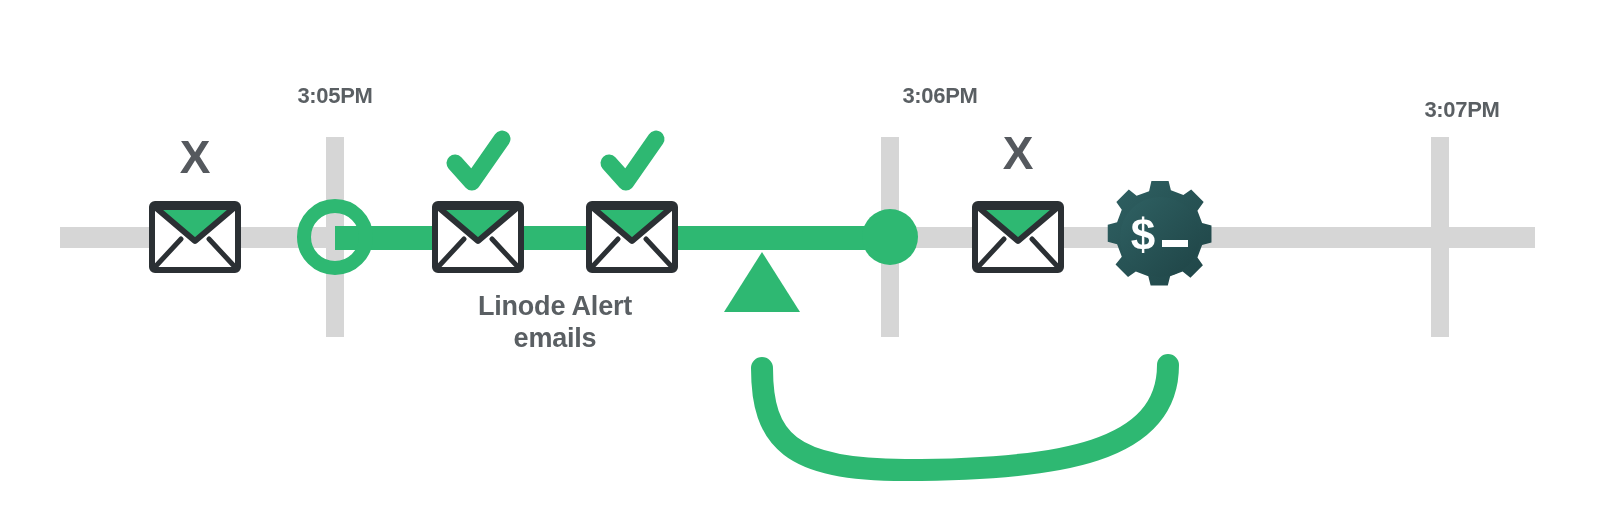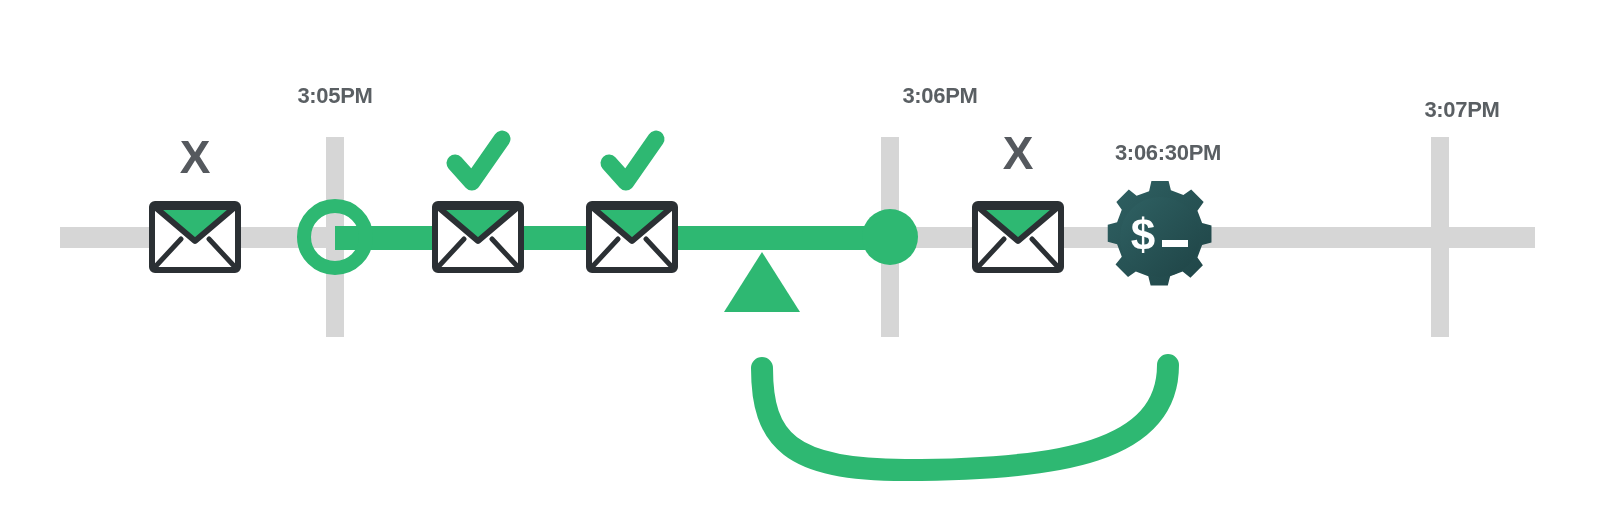--- a/index.html
+++ b/index.html
@@ -123,15 +123,16 @@
     <path d="M 609 163 L 626 182 L 656 139" fill="none" stroke="#2eb872" stroke-width="17" stroke-linecap="round" stroke-linejoin="round"></path>
   </svg>
 
   <div class="tick-label" style="left:335px;top:83px;">3:05PM</div>
   <div class="tick-label" style="left:940px;top:83px;">3:06PM</div>
   <div class="tick-label" style="left:1440px;top:97px;margin-left:22px;">3:07PM</div>
 
   <div class="mark-x" style="left:195px;top:134px;">X</div>
   <div class="mark-x" style="left:1018px;top:130px;">X</div>
 
-  <div class="tick-label" style="left:1168px;top:140px;">3:06:30PM</div>
+  <div class="event-label" style="left:555px;top:290px;">Linode Alert
+emails</div>
 
 </div>
 
 </body></html>

